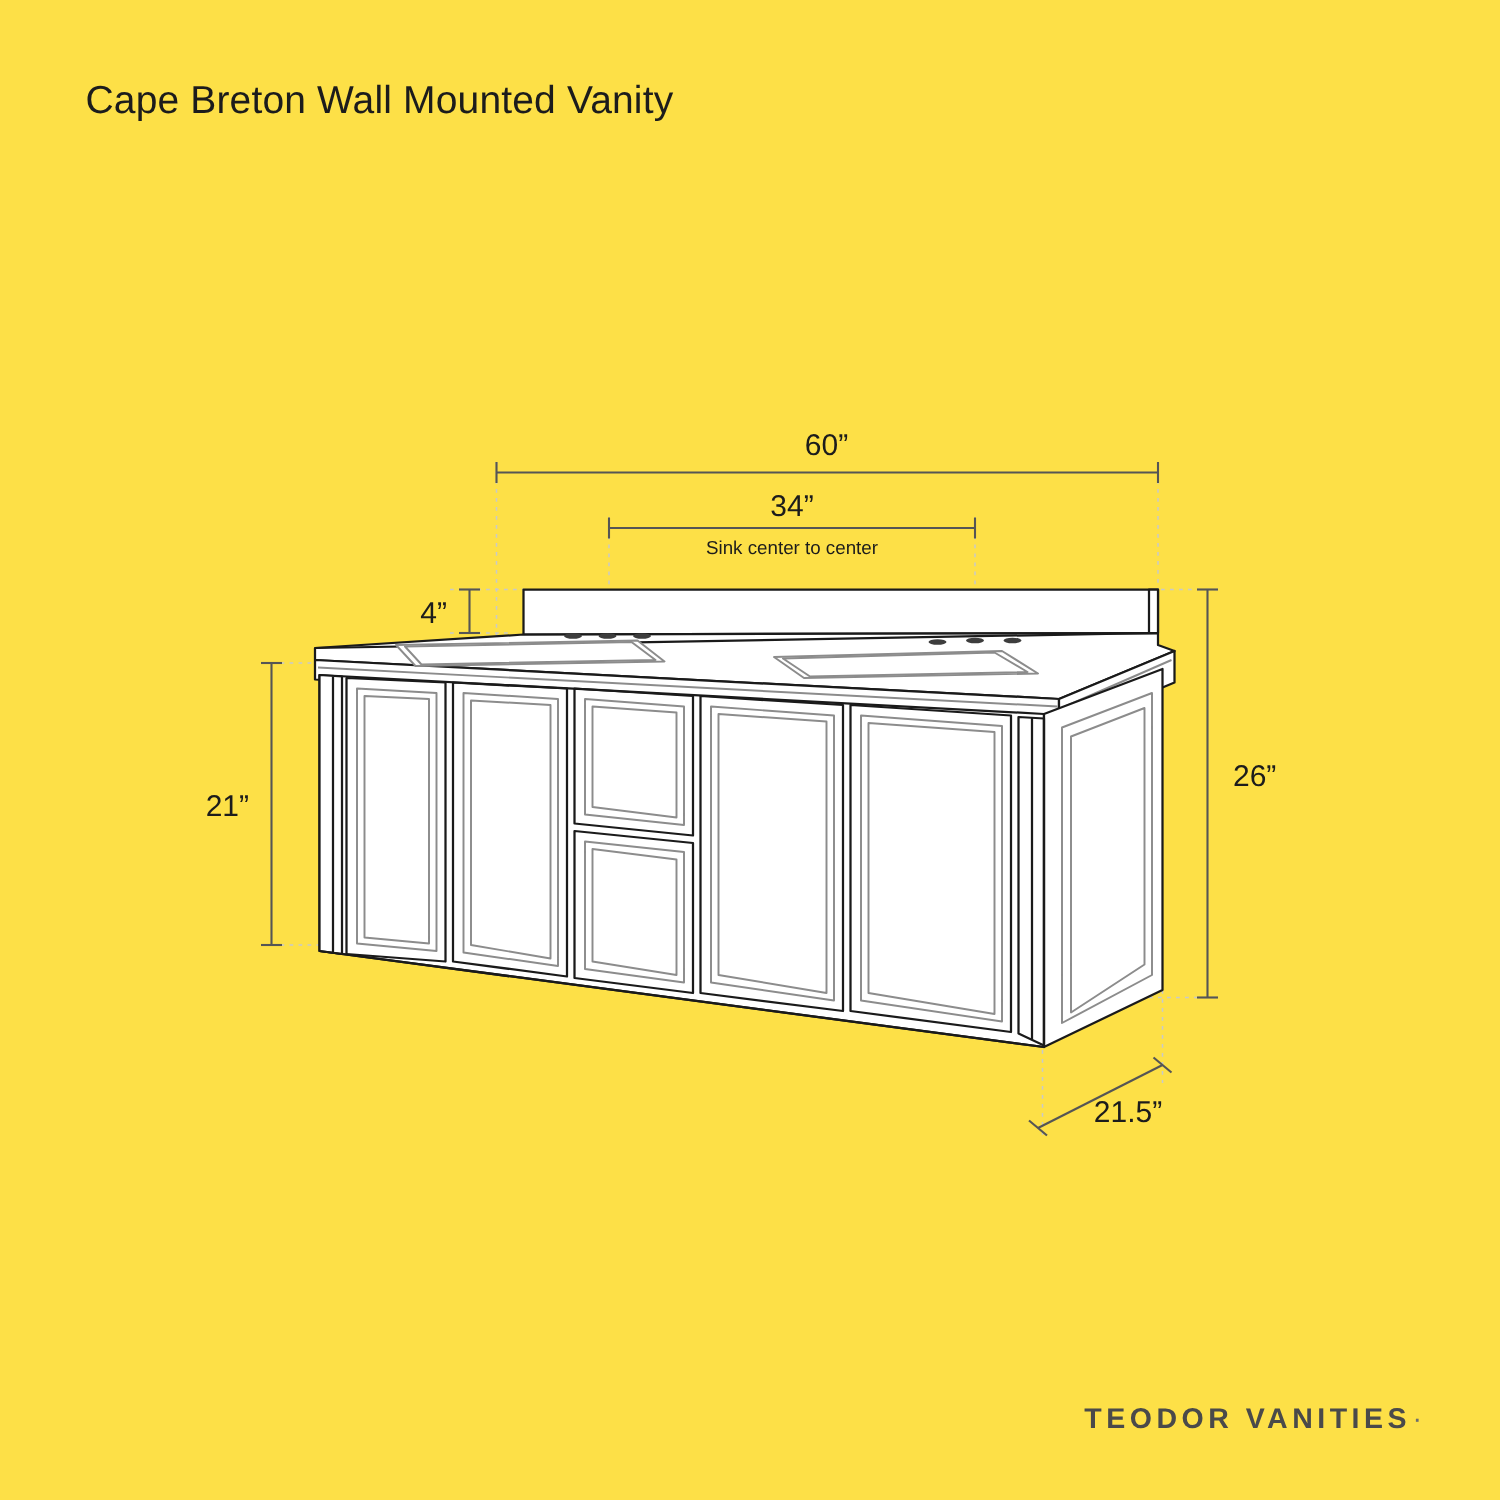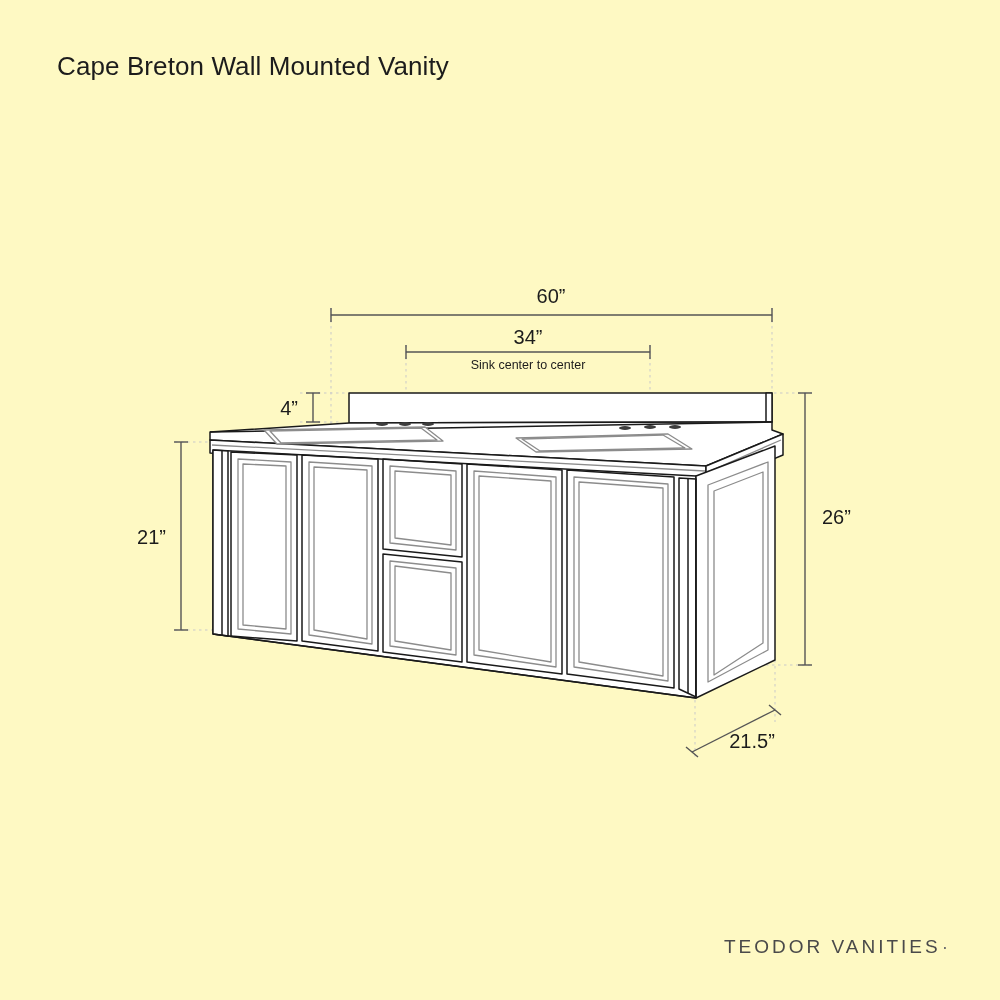--- a/index.html
+++ b/index.html
@@ -15,21 +15,21 @@
     font-family: "Liberation Sans", sans-serif;
     color: #1a1a1a;
     overflow: hidden;
   }
 
   #page {
     position: absolute;
     inset: 0;
     width: 1000px;
     height: 1000px;
-    background: #fef9c3;
+    background: #fde047;
   }
 
   
   .title-block {
     position: absolute;
     left: 57px;
     top: 48px;
     width: 640px;
   }
   .title-line {
@@ -47,21 +47,21 @@
     right: 52px;
     bottom: 42px;
     display: flex;
     align-items: baseline;
     gap: 0px;
   }
   .brand-text {
     font-size: 19px;
     letter-spacing: 3.0px;
     color: #4a4a4a;
-    font-weight: 400;
+    font-weight: 700;
     white-space: nowrap;
     margin-top: 14px;
   }
   .brand-dot {
     font-size: 19px;
     color: #6e6e6e;
     margin-left: 1px;
   }
 
   

